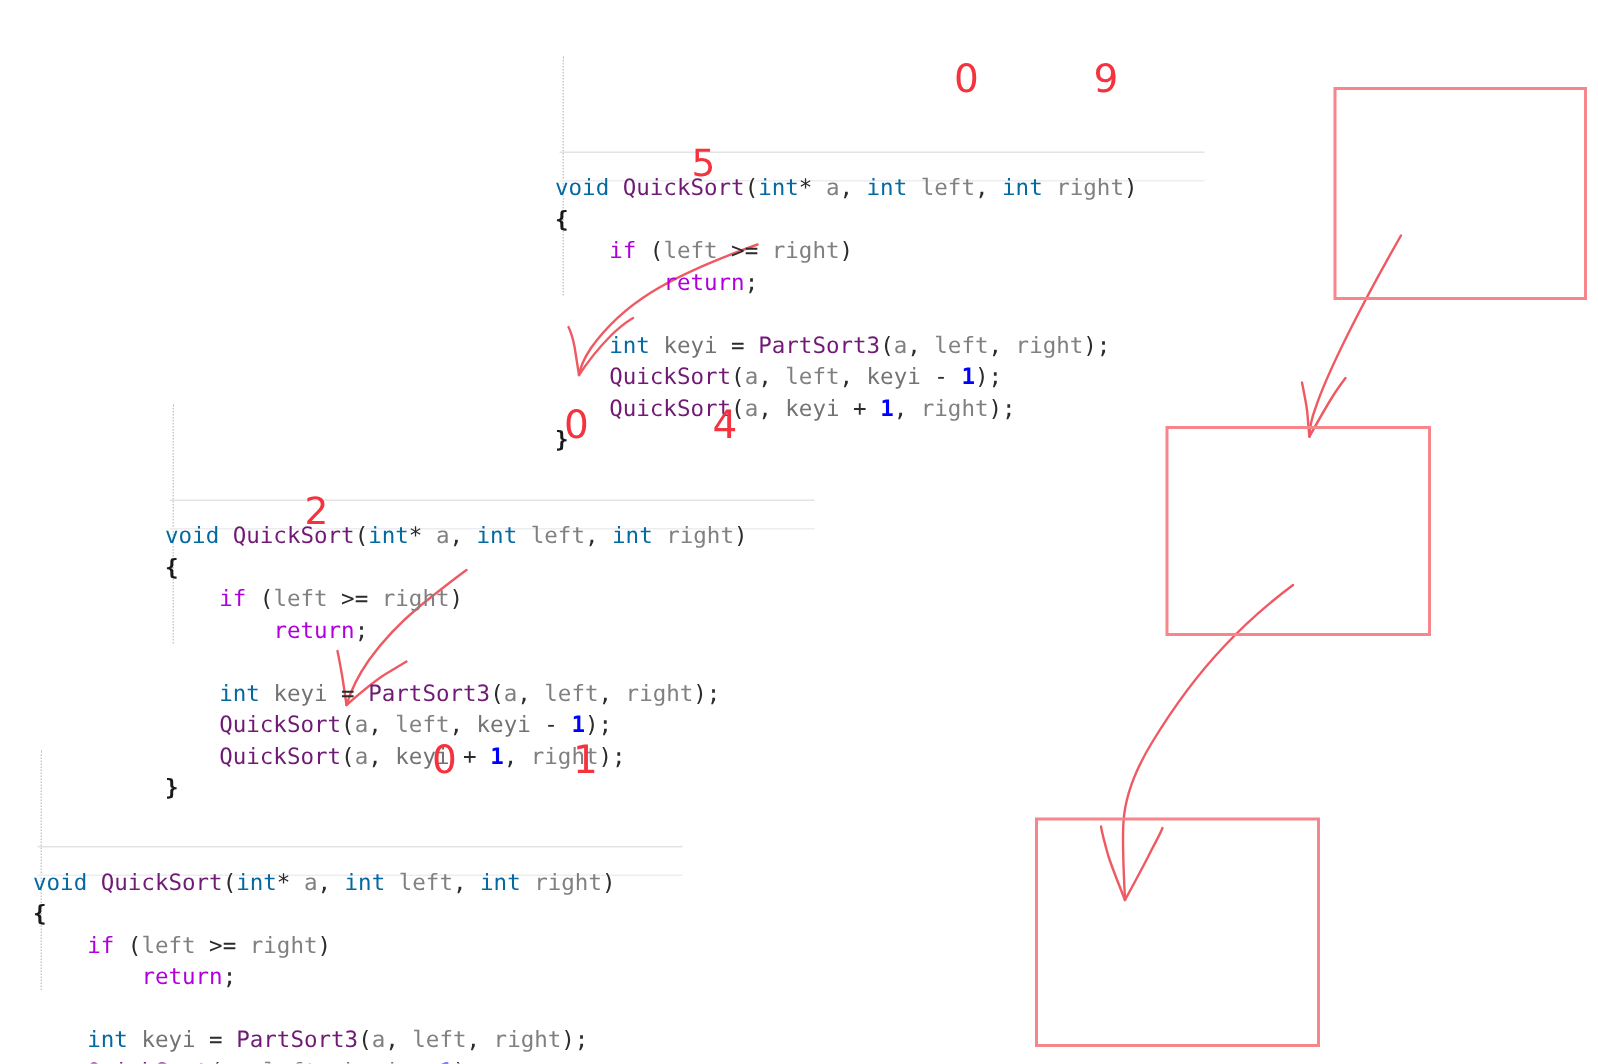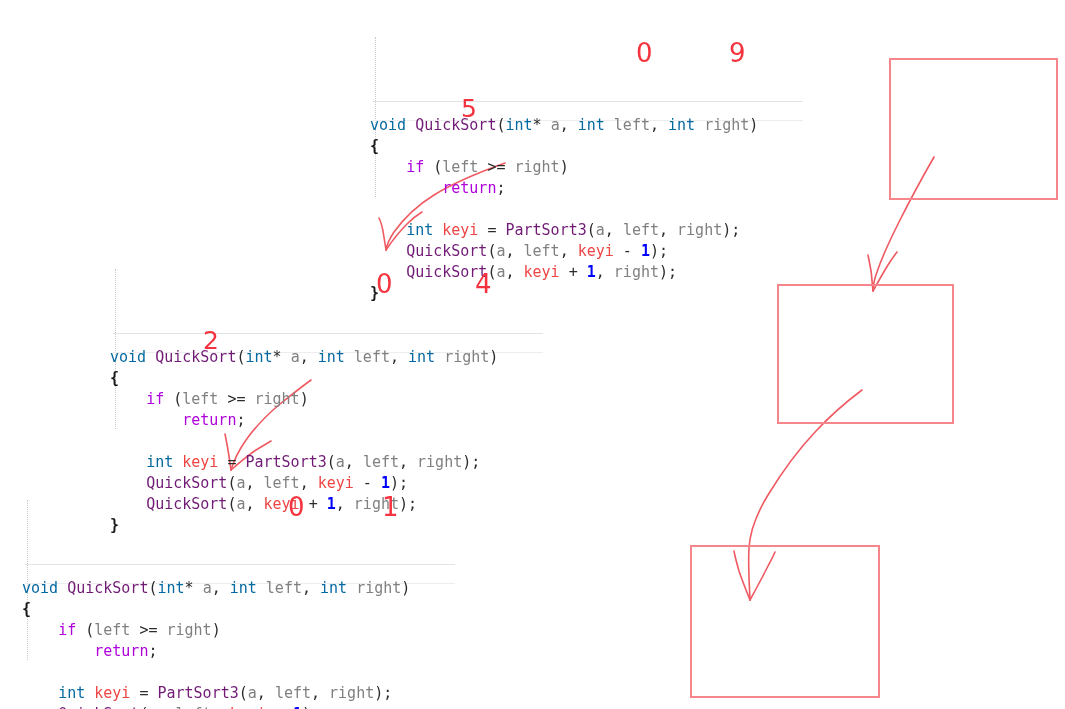--- a/index.html
+++ b/index.html
@@ -23,21 +23,21 @@
     color:#1f1f1f;
   }
   .code-line{position:relative;height:21px;white-space:pre;}
   .code-line.blank{height:21px;}
 
   
   .kw      {color:#0369a1;}            
   .fn      {color:#701a75;}            
   .ctrl    {color:#af00db;margin-top:32px;}            
   .param   {color:#808080;}            
-  .ident   {color:#ef4444;}            
+  .ident   {color:#737373;}            
   .punct   {color:#2b2b2b;}
   .num     {color:#0000ff;font-weight:bold;}
   .brace   {color:#1a1a1a;font-weight:bold;}
 
   
   .guide{
     position:absolute;
     width:0;
     border-left:1px dotted #c9c9c9;
   }

